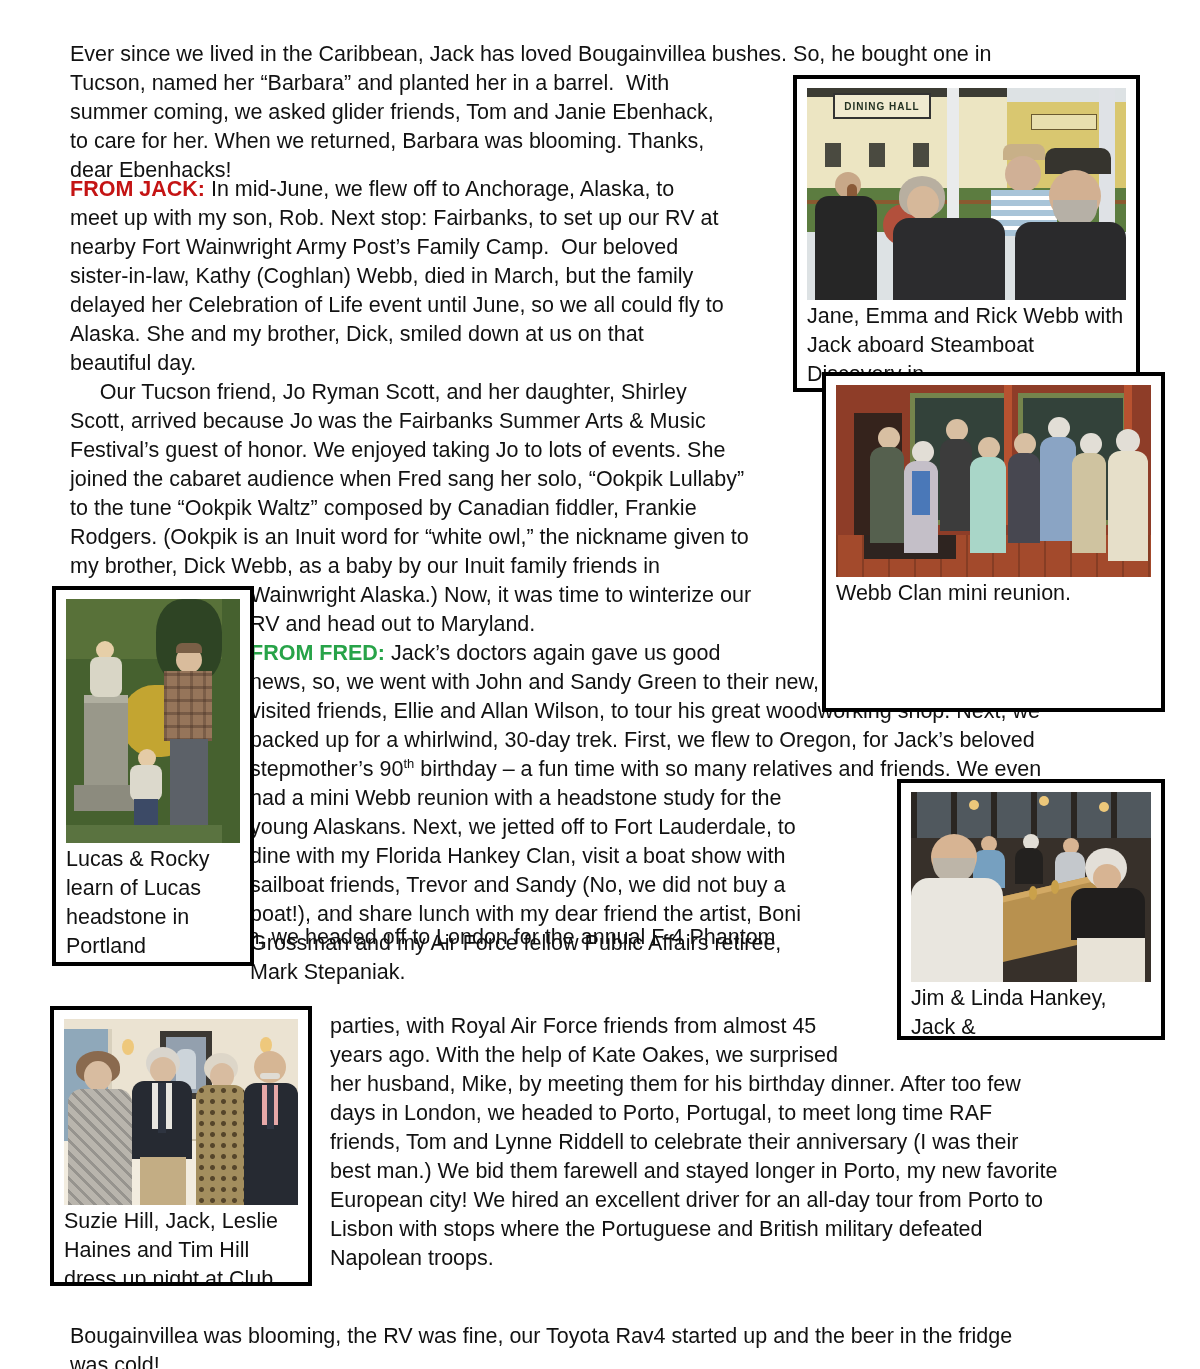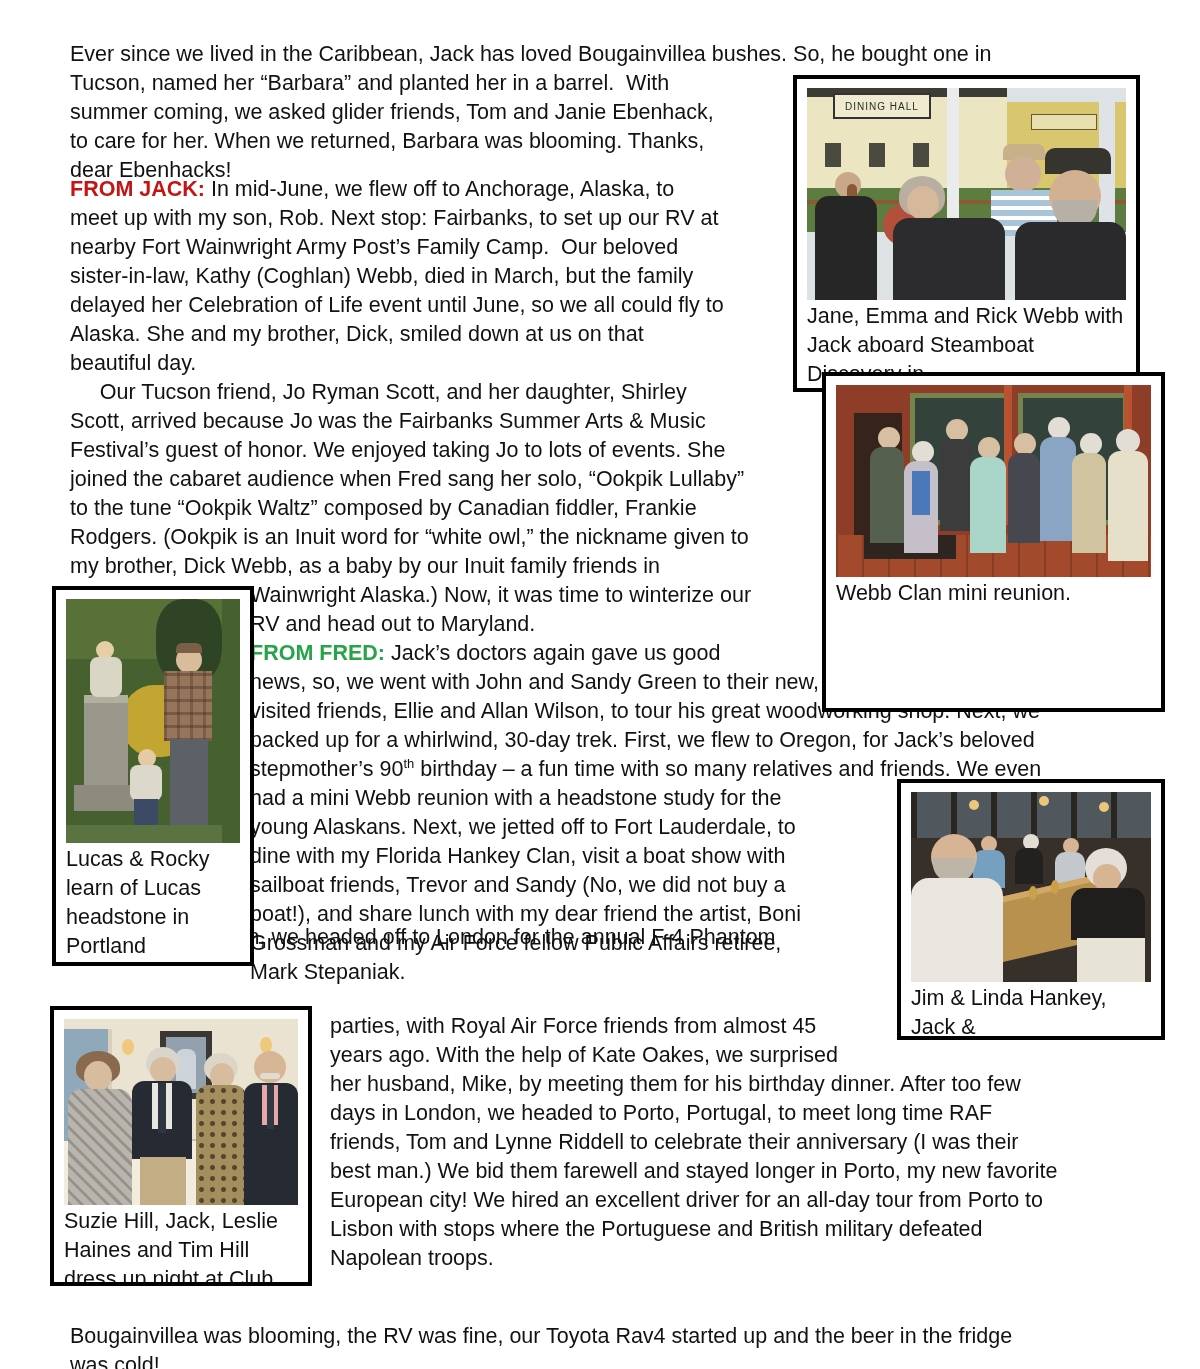--- a/index.html
+++ b/index.html
@@ -9,21 +9,21 @@
   .lbl{font-weight:bold;}
   .red{color:#c41414;}
   .green{color:#27a348;}
   sup{font-size:13px;vertical-align:super;line-height:0;}
   .frame{position:absolute;background:#ffffff;border:4px solid #000;box-sizing:border-box;
          padding:9px 10px 4px 10px;overflow:hidden;}
   .photo{position:relative;width:100%;overflow:hidden;background:#c8c8c8;}
   .cap{font-size:21.5px;line-height:29px;color:#121212;margin-top:2px;}
   .ab{position:absolute;}
   .rd{border-radius:50%;}
-  .sign{background:#f0ead0;border:2px solid #333;color:#233223;font-size:10px;font-weight:normal;
+  .sign{background:#f0ead0;border:2px solid #333;color:#233223;font-size:10px;font-weight:bold;
         display:flex;align-items:center;justify-content:center;letter-spacing:1px;}
 </style>
 </head>
 <body>
 
 <div id="page">
 
   <div class="tb" style="left:70px;top:40px;width:1020px">Ever since we lived in the Caribbean, Jack has loved Bougainvillea bushes. So, he bought one in<br>Tucson, named her “Barbara” and planted her in a barrel.&nbsp; With<br>summer coming, we asked glider friends, Tom and Janie Ebenhack,<br>to care for her. When we returned, Barbara was blooming. Thanks,<br>dear Ebenhacks!</div>
 
   <div class="tb" style="left:70px;top:175px;width:740px"><span class="lbl red">FROM JACK:</span><span> In mid-June, we flew off to Anchorage, Alaska, to<br>meet up with my son, Rob. Next stop: Fairbanks, to set up our RV at<br>nearby Fort Wainwright Army Post’s Family Camp.&nbsp; Our beloved<br>sister-in-law, Kathy (Coghlan) Webb, died in March, but the family<br>delayed her Celebration of Life event until June, so we all could fly to<br>Alaska. She and my brother, Dick, smiled down at us on that<br>beautiful day.</span></div>

